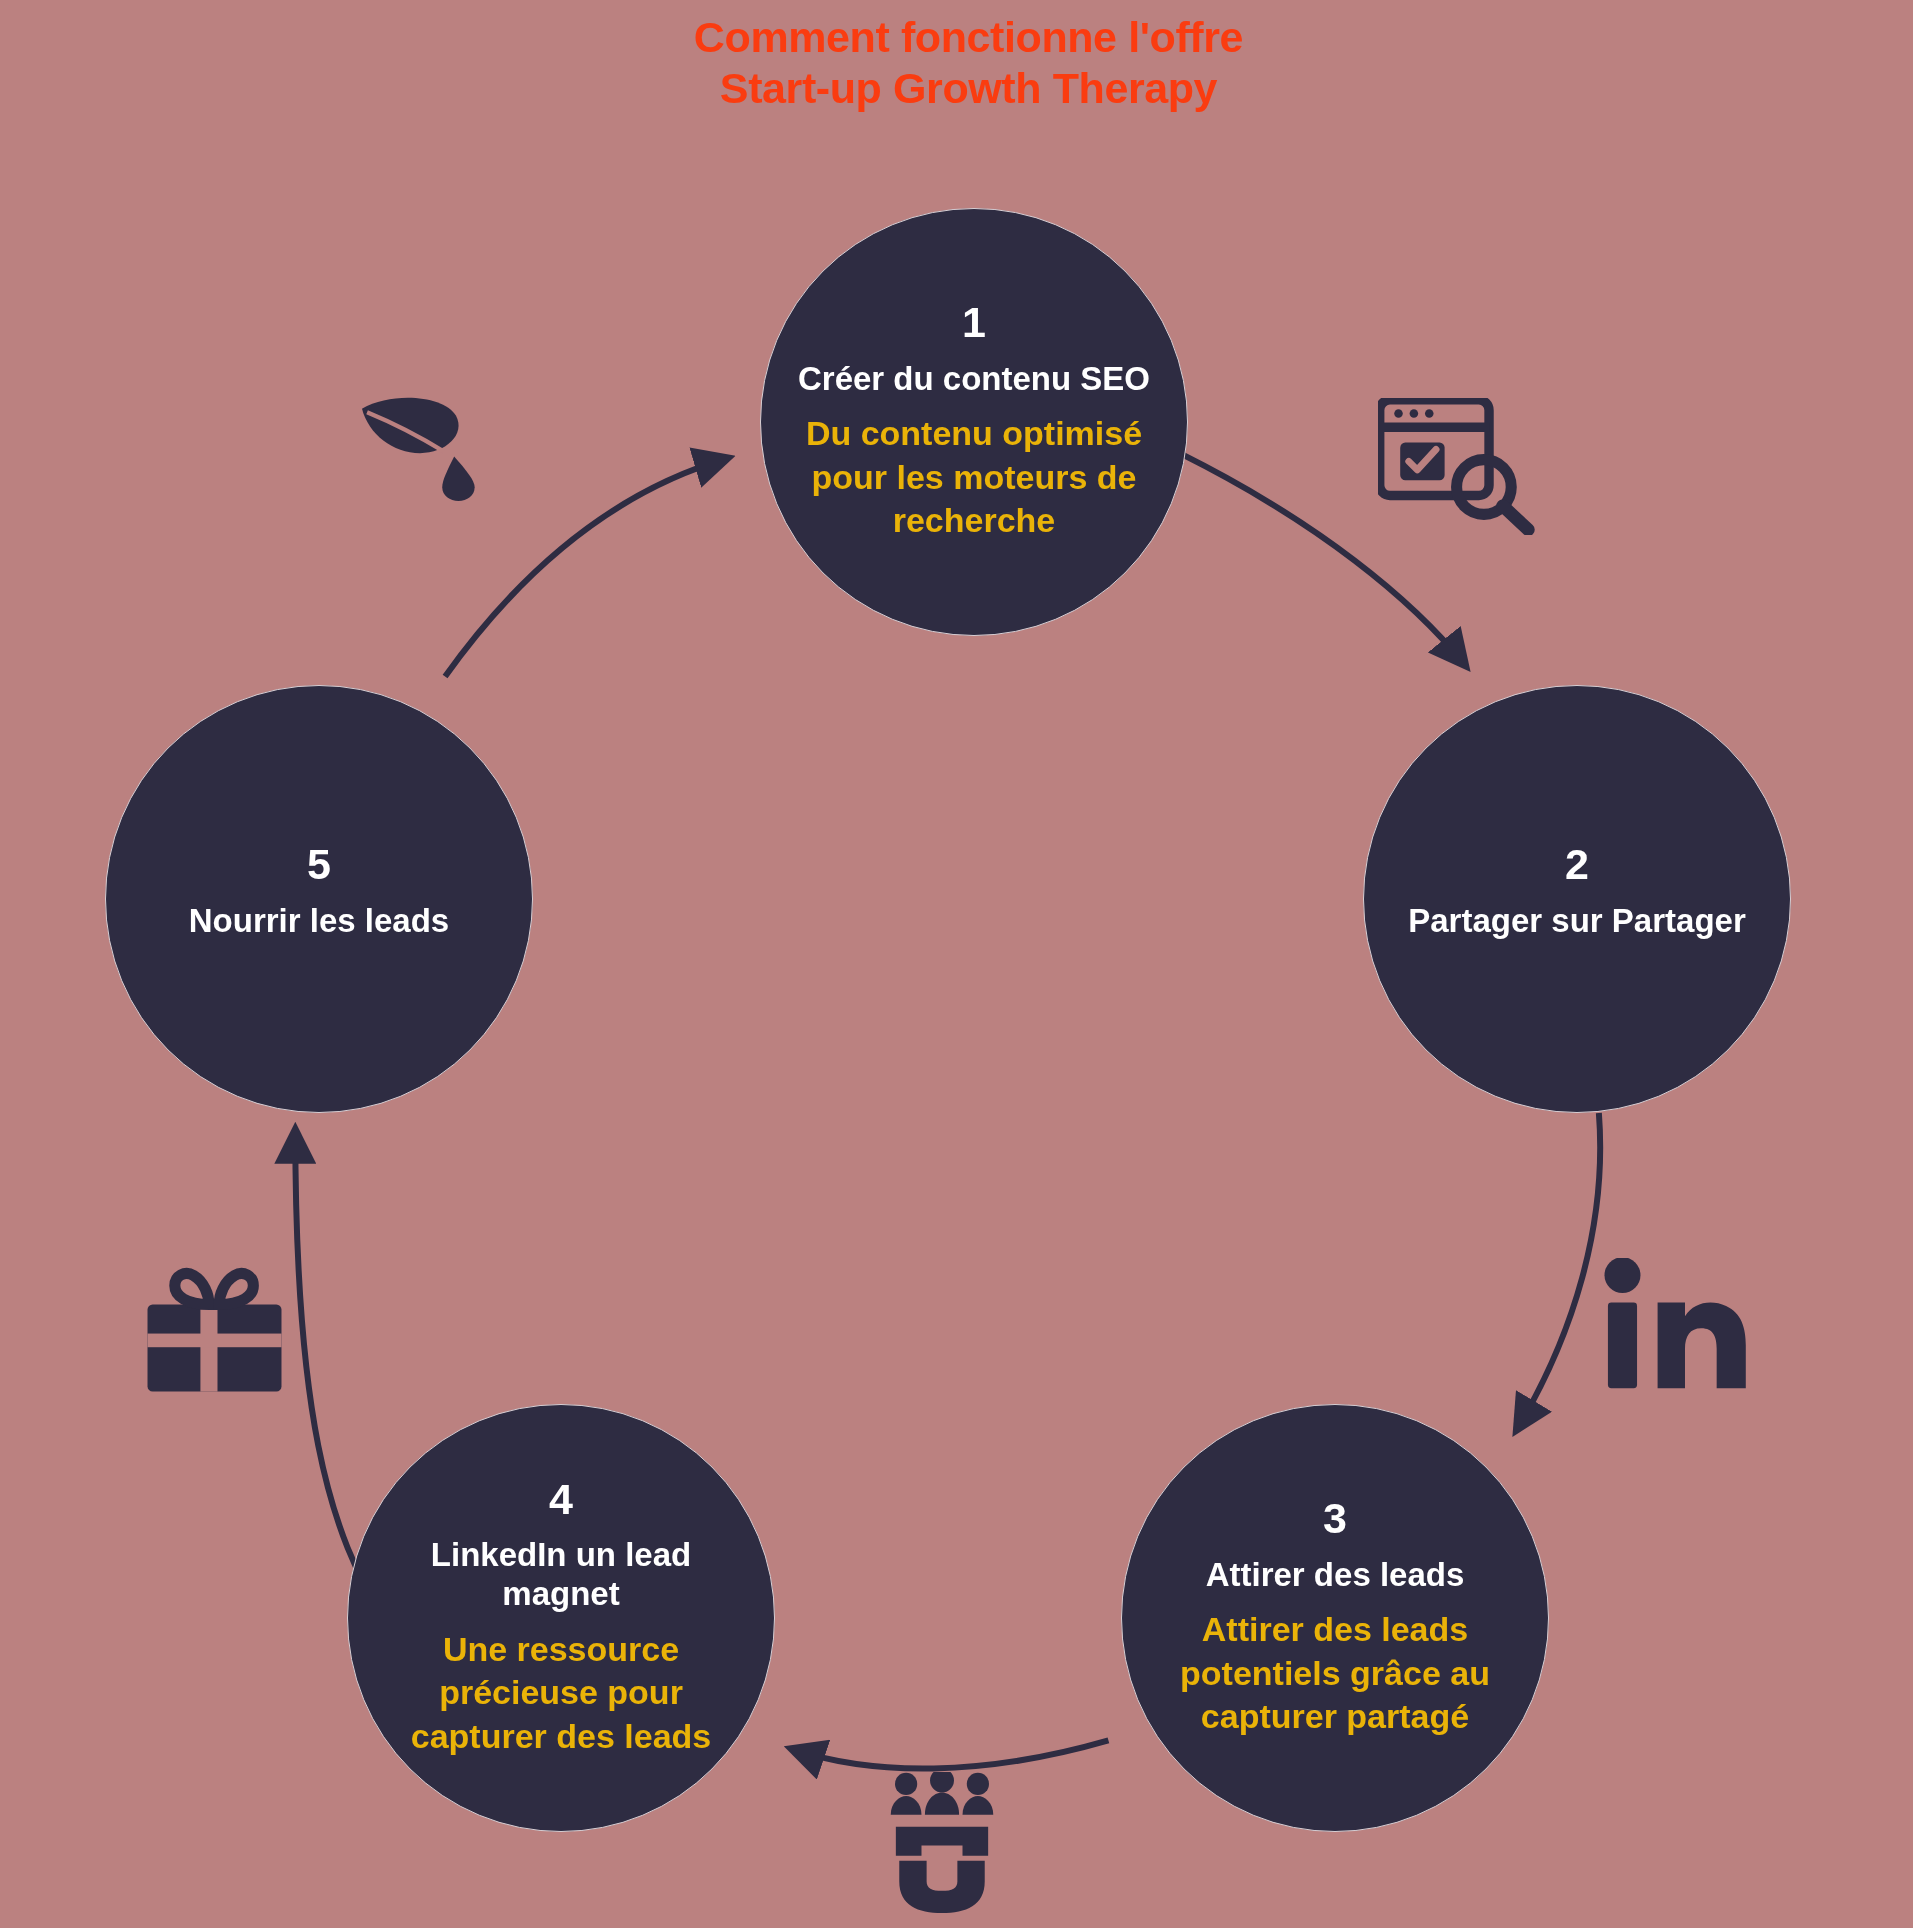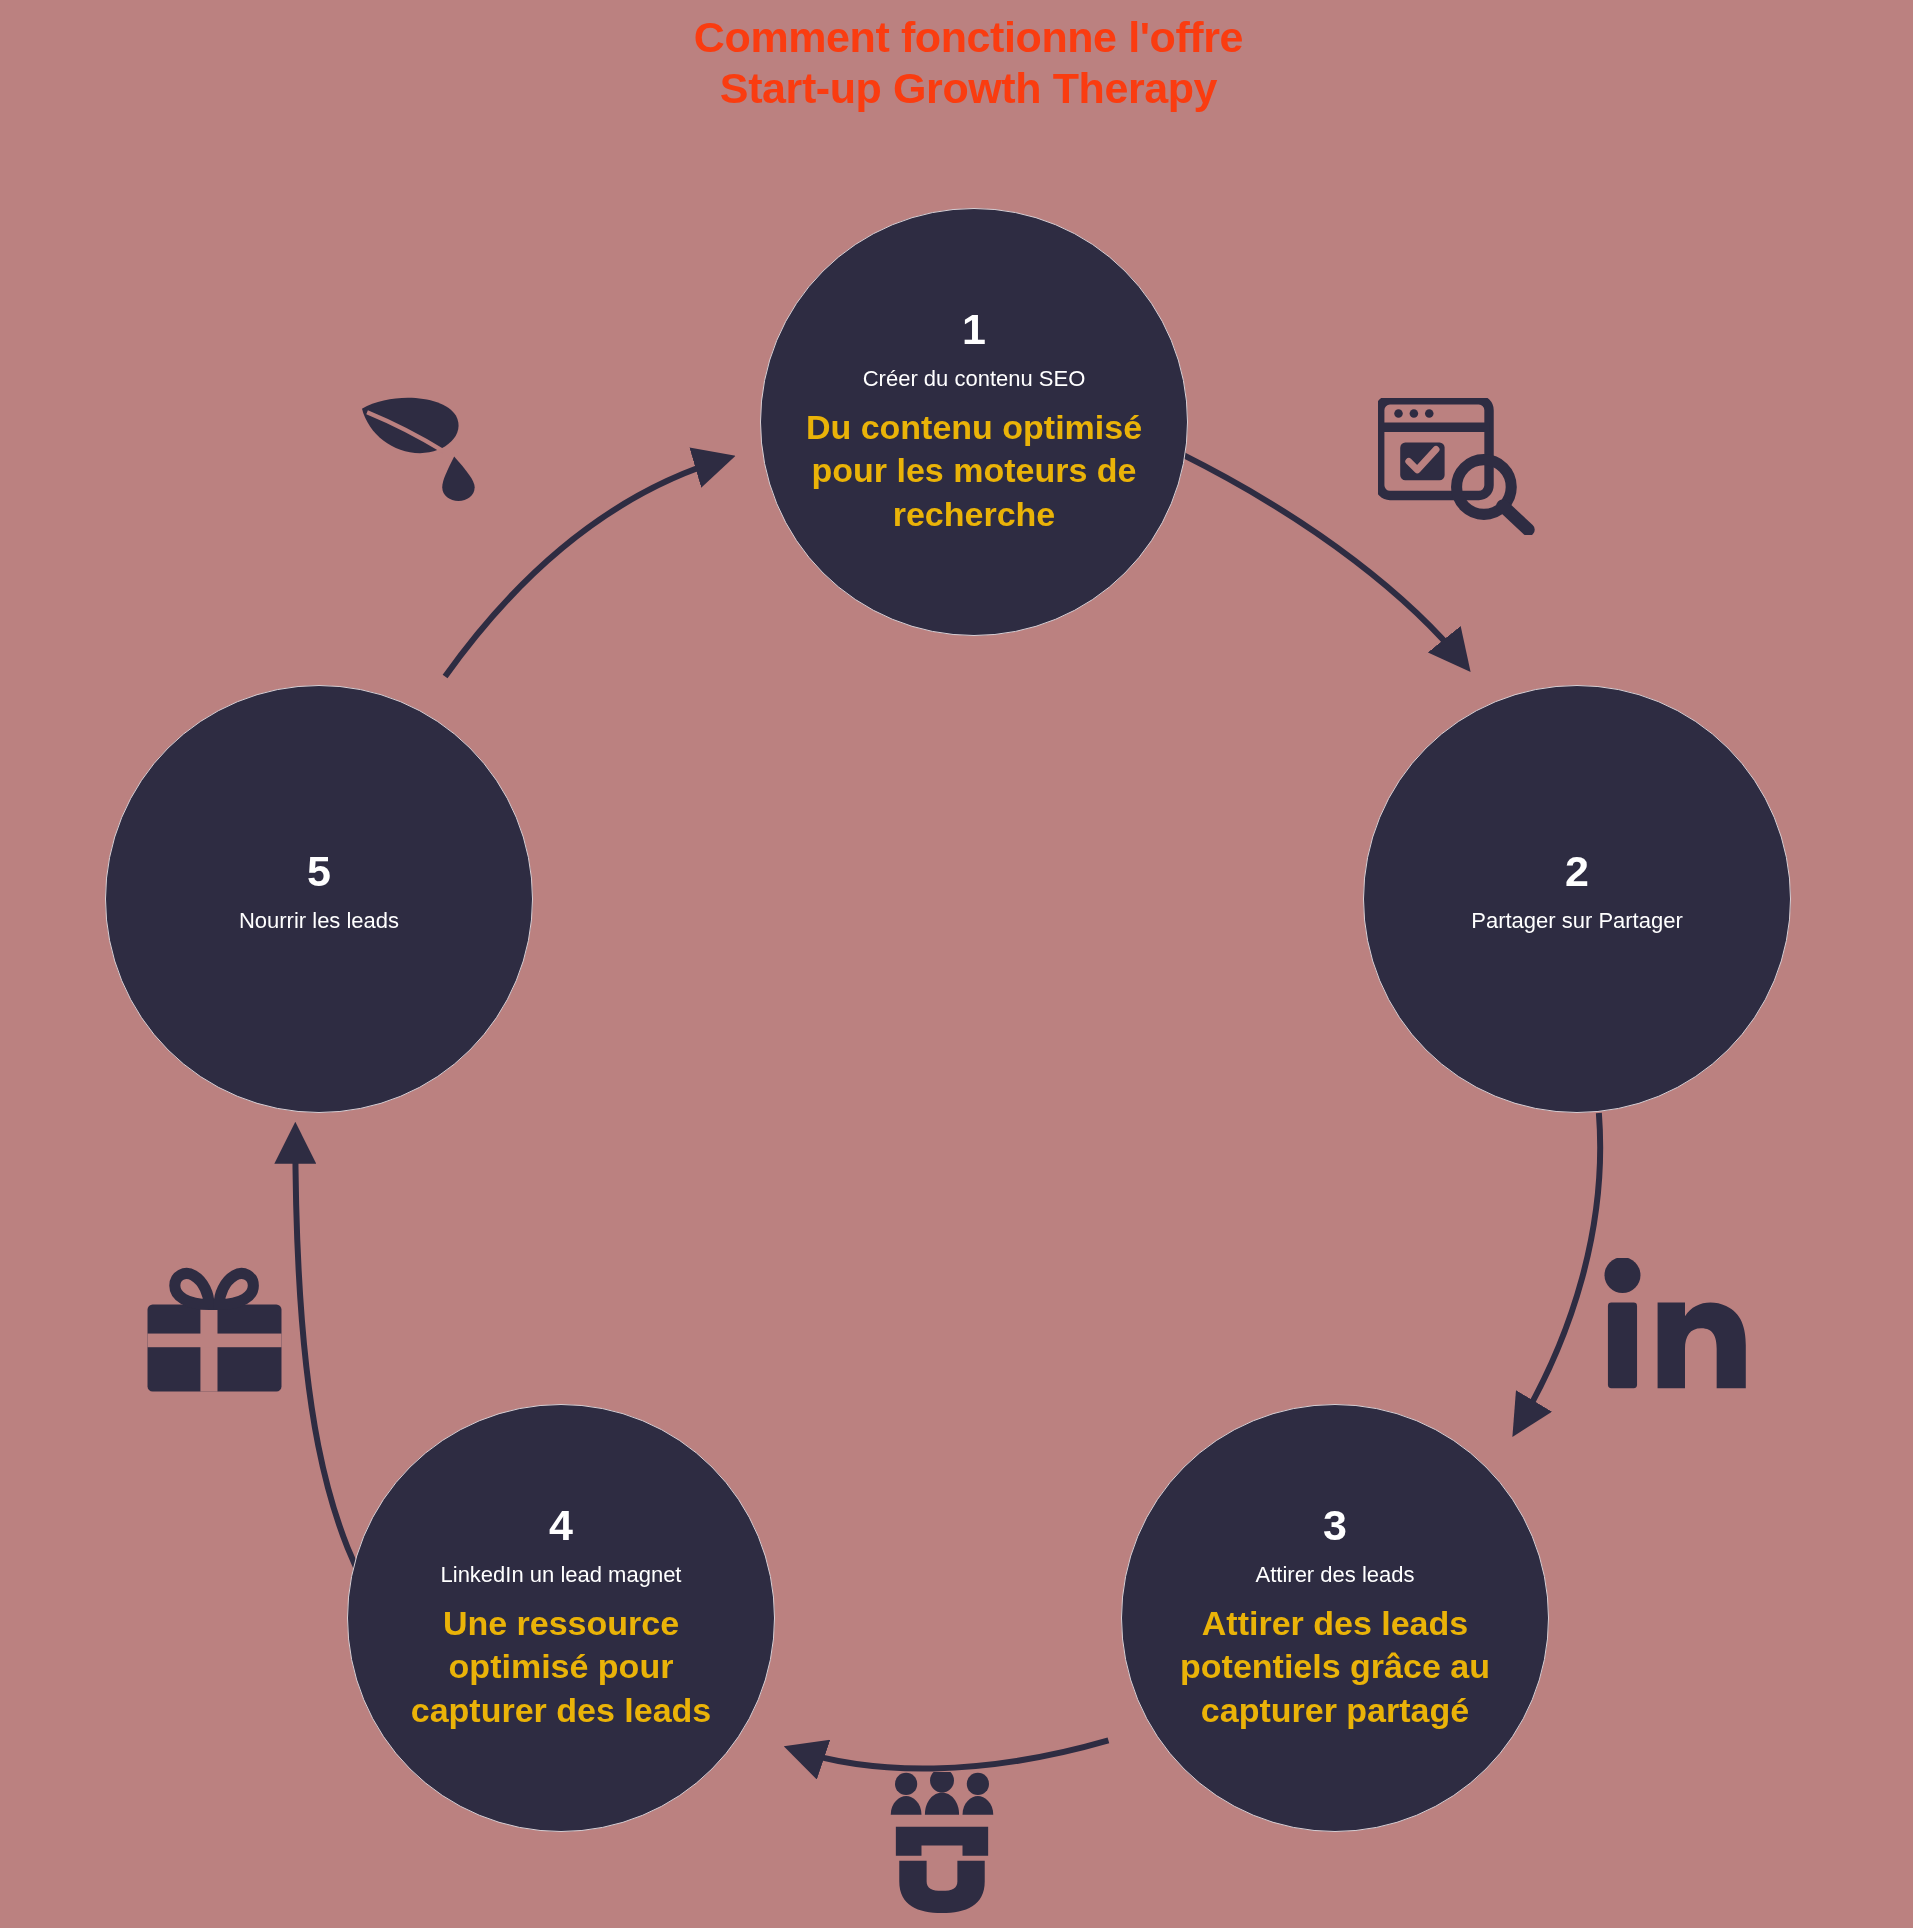--- a/index.html
+++ b/index.html
@@ -58,22 +58,22 @@
     padding: 0 29px;
     box-sizing: border-box;
   }
   .node .num {
     font-size: 43px;
     font-weight: bold;
     line-height: 1;
     margin-bottom: 15.4px;
   }
   .node .ttl {
-    font-size: 22px;
-    font-weight: normal;
+    font-size: 33px;
+    font-weight: bold;
     line-height: 1.18;
     margin-bottom: 13.7px;
   }
   .node .desc {
     font-size: 34px;
     font-weight: bold;
     line-height: 1.28;
     color: #eab308;
   }
 
@@ -135,21 +135,21 @@
 
   <div class="node" id="node3">
     <div class="num">3</div>
     <div class="ttl">Attirer des leads</div>
     <div class="desc">Attirer des leads potentiels grâce au capturer partagé</div>
   </div>
 
   <div class="node" id="node4">
     <div class="num">4</div>
     <div class="ttl">LinkedIn un lead magnet</div>
-    <div class="desc">Une ressource optimisé pour capturer des leads</div>
+    <div class="desc">Une ressource précieuse pour capturer des leads</div>
   </div>
 
   <div class="node" id="node5">
     <div class="num">5</div>
     <div class="ttl">Nourrir les leads</div>
   </div>
 
   <div class="icon" id="icon-leaf">
     <svg viewBox="0 0 170 130" width="146" height="111" fill="#2e2c42">
       <path d="M10 22 C 45 2, 105 6, 120 30 C 132 52, 108 74, 78 74 C 46 74, 18 52, 10 22 Z"></path>

